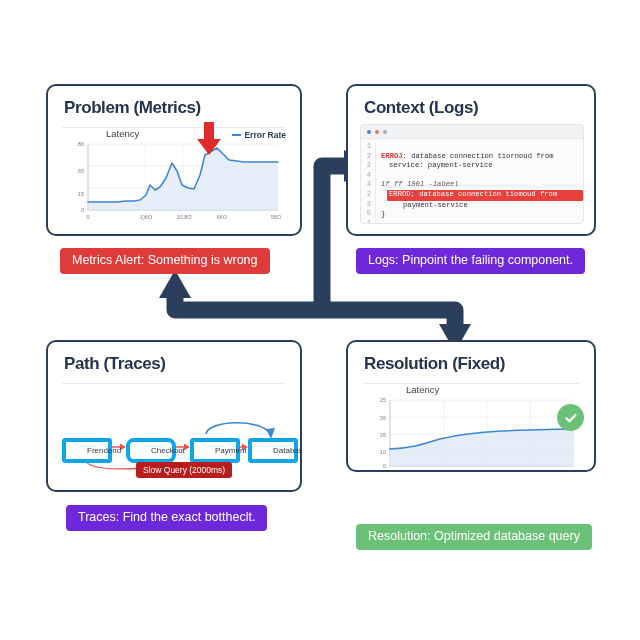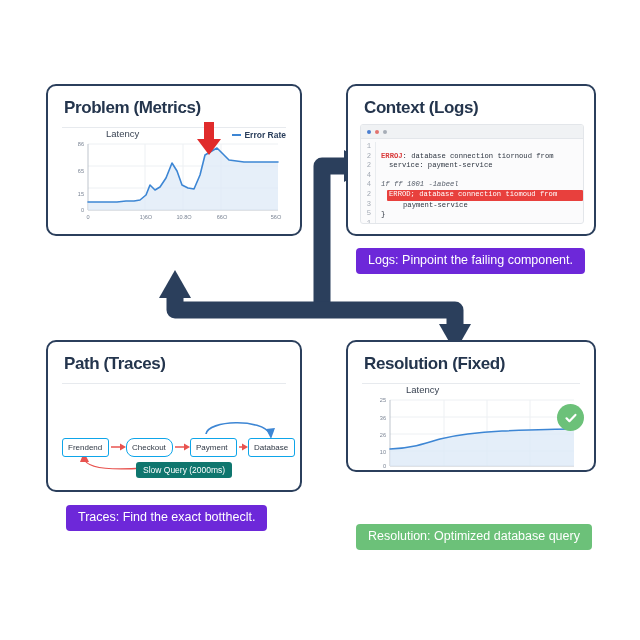--- a/index.html
+++ b/index.html
@@ -195,37 +195,37 @@
   .indent1 { display: block; margin-left: 8px; }
 
   
   .trace {
     position: absolute;
     left: 8px; top: 42px;
     width: 240px; height: 100px;
   }
   .node {
     position: absolute;
-    border: 1px solid #0ea5e9;
+    border: 4px solid #0ea5e9;
     border-radius: 3px;
     background: #ffffff;
     font-size: 8px;
     color: #2f3845;
-    padding: 4px 5px;
+    padding: 4px 21px;
     box-sizing: border-box;
     white-space: nowrap;
   }
   .n1 { left: 6px;   top: 54px; width: 47px; }
   .n2 { left: 70px;  top: 54px; width: 47px; border-radius: 8px; }
   .n3 { left: 134px; top: 54px; width: 47px; }
   .n4 { left: 192px; top: 54px; width: 47px; }
   .slowq {
     position: absolute;
     left: 80px; top: 78px;
-    background: #0f766e;
+    background: #b91c1c;
     color: #fff;
     font-size: 8.5px;
     border-radius: 3px;
     padding: 3px 7px;
     white-space: nowrap;
   }
 </style>
 </head>
 <body>
 
@@ -404,17 +404,18 @@
       </svg>
     </div>
 
     <div class="check-badge">
       <svg width="16" height="16" viewBox="0 0 16 16">
         <path d="M3.5,8.3 L6.4,11.2 L12.4,4.9" stroke="#ffffff" stroke-width="2.2" fill="none" stroke-linecap="round" stroke-linejoin="round"></path>
       </svg>
     </div>
   </div>
 
+  <div class="pill pill-red pill-1">Metrics Alert: Something is wrong</div>
   <div class="pill pill-blue pill-2">Logs: Pinpoint the failing component.</div>
   <div class="pill pill-blue pill-3">Traces: Find the exact bottheclt.</div>
   <div class="pill pill-green pill-4">Resolution: Optimized database query</div>
 
 </div>
 
 </body></html>

